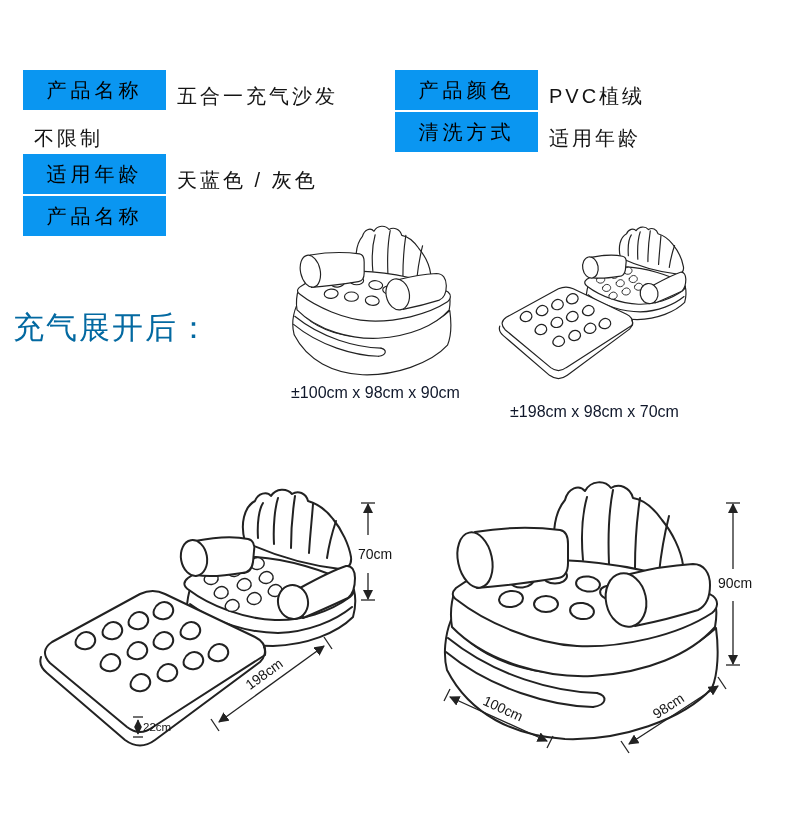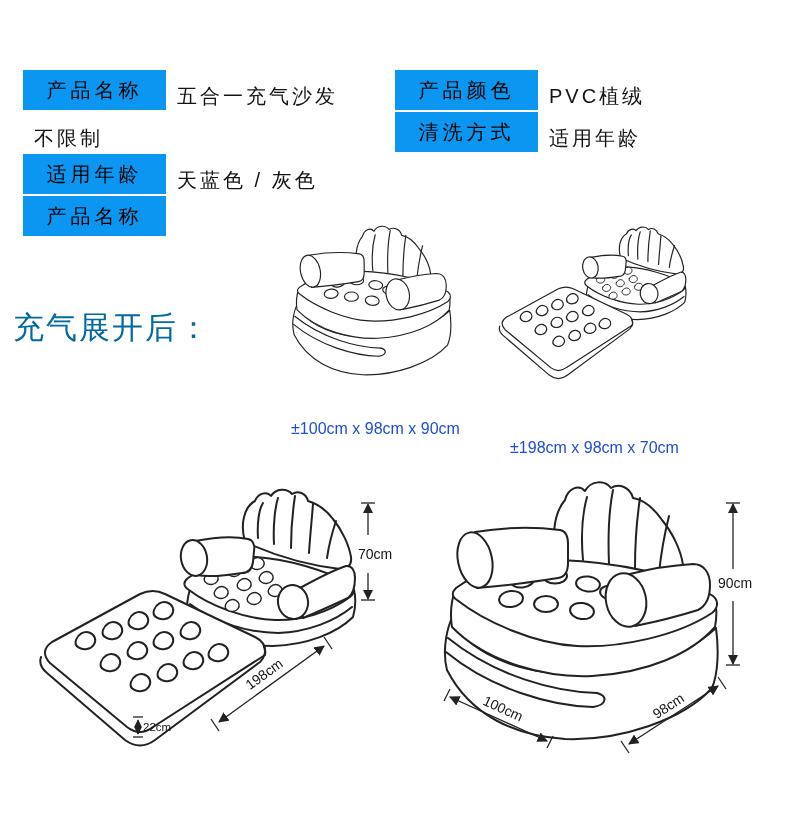--- a/index.html
+++ b/index.html
@@ -17,21 +17,21 @@
     display:flex;align-items:center;justify-content:center;
     font-size:20px;letter-spacing:4px;flex:0 0 143px;
   }
   .spec-value{
     margin-left:11px;font-size:20px;letter-spacing:3px;color:#141414;white-space:nowrap;
   }
   .heading{
     position:absolute;left:13px;top:307px;font-size:31px;letter-spacing:2px;color:#0369a1;
   }
   .caption{
-    position:absolute;font-size:16px;color:#1d4ed8;text-align:center;white-space:nowrap;margin-top:36px;
+    position:absolute;font-size:16px;color:#0f172a;text-align:center;white-space:nowrap;
   }
   svg text{fill:#151515;}
   .dim-txt{font-size:14px;}
   .dim-txt-sm{font-size:11.5px;}
 </style>
 </head>
 <body>
 
 <svg width="0" height="0" style="position:absolute" aria-hidden="true">
   <defs>

